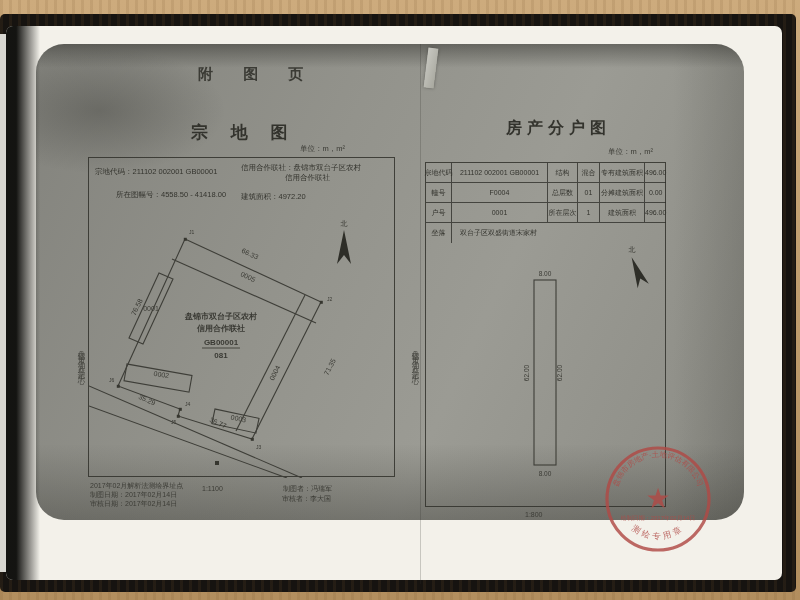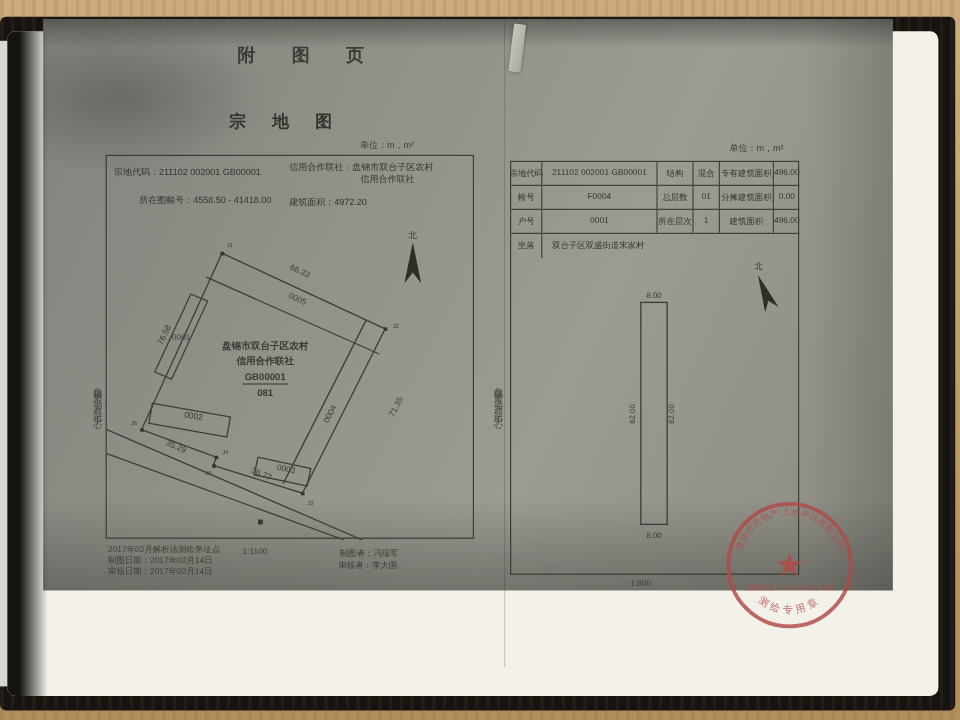--- a/index.html
+++ b/index.html
@@ -6,36 +6,36 @@
   body{font-family:"Liberation Sans", sans-serif;}
   .scene{position:relative;width:800px;height:600px;overflow:hidden;
     background:linear-gradient(#cdab7d,#b28e5e);}
   .scene::after{content:"";position:absolute;inset:0;
     background:repeating-linear-gradient(90deg,rgba(122,88,48,.14) 0 3px,rgba(0,0,0,0) 3px 9px);pointer-events:none;}
   .mat{position:absolute;left:0;top:14px;width:796px;height:578px;background:#161310;border-radius:5px;}
   .paper{position:absolute;left:6px;top:26px;width:776px;height:554px;background:#f3f1ea;border-radius:7px;z-index:1;}
   .binding-shadow{position:absolute;left:6px;top:26px;width:34px;height:554px;z-index:3;
     background:linear-gradient(to right,rgba(8,8,6,.95) 30%,rgba(8,8,6,0));border-radius:7px 0 0 7px;pointer-events:none;}
   .page-sliver{position:absolute;left:0;top:34px;width:6px;height:538px;background:#d8d7d1;z-index:4;}
-  .scan{position:absolute;left:36px;top:16px;width:708px;height:476px;z-index:2;color:#3a3a34;
+  .scan{position:absolute;left:36px;top:44px;width:708px;height:476px;z-index:2;color:#3a3a34;
     background:
       linear-gradient(to bottom,rgba(28,28,24,.40),rgba(0,0,0,0) 5%),
       linear-gradient(to top,rgba(40,40,35,.34),rgba(0,0,0,0) 16%),
       linear-gradient(to left,rgba(55,55,50,.22),rgba(0,0,0,0) 10%),
       radial-gradient(ellipse 180px 90px at 9% 14%,rgba(40,40,36,.30),rgba(0,0,0,0) 70%),
-      linear-gradient(115deg,#83837d 0%,#93938c 38%,#9b9b94 62%,#8b8b84 100%);}
+      linear-gradient(115deg,#83837d 0%,#93938c 38%,#9b9b94 62%,#8b8b84 100%); border-radius: 28px;}
   .fold-line{position:absolute;left:384px;top:0;width:1px;height:540px;background:rgba(45,45,40,.22);}
   .scrap{position:absolute;left:390px;top:4px;width:10px;height:40px;transform:rotate(7deg);
     background:linear-gradient(100deg,#c8c8c1,#a8a89f);box-shadow:0 0 3px rgba(40,40,35,.5);}
   .hdr{position:absolute;left:162px;top:21px;font-size:15px;font-weight:bold;letter-spacing:13px;color:#3b3b35;white-space:nowrap;}
-  .map-title-l{position:absolute;left:155px;top:77px;font-size:14px;font-weight:bold;letter-spacing:9px;color:#33332d;white-space:nowrap;}
+  .map-title-l{position:absolute;left:155px;top:77px;font-size:17px;font-weight:bold;letter-spacing:9px;color:#33332d;white-space:nowrap;}
   .unit-l{position:absolute;left:264px;top:100px;font-size:7.5px;white-space:nowrap;}
   .map-title-r{position:absolute;left:470px;top:74px;font-size:16px;font-weight:bold;letter-spacing:5px;color:#33332d;white-space:nowrap;}
   .unit-r{position:absolute;left:572px;top:103px;font-size:7.5px;white-space:nowrap;}
-  .lbox{position:absolute;left:52px;top:113px;width:307px;height:320px;border:1px solid rgba(48,48,42,.85);box-sizing:border-box;text-align:center;}
+  .lbox{position:absolute;left:52px;top:113px;width:307px;height:320px;border:1px solid rgba(48,48,42,.85);box-sizing:border-box;}
   .lbox .fld{position:absolute;font-size:7.5px;white-space:nowrap;color:#34342e;}
   .f-code{left:6px;top:9px;} .f-holder{left:152px;top:5px;} .f-holder .l2{padding-left:44px;}
   .f-sheet{left:6px;top:32px;margin-left:21px;} .f-area{left:152px;top:34px;}
   .psvg{position:absolute;left:0;top:58px;}
   .footnote{position:absolute;font-size:7px;white-space:nowrap;color:#3c3c36;}
   .fn1{left:54px;top:437px;} .fn2{left:54px;top:446px;} .fn3{left:54px;top:455px;}
   .fn-scale{left:166px;top:441px;} .fn-draft{left:247px;top:440px;} .fn-rev{left:246px;top:450px;}
   .vside{position:absolute;writing-mode:vertical-rl;font-size:7.5px;letter-spacing:3px;color:#45453f;white-space:nowrap;}
   .vs-l{left:40px;top:300px;} .vs-r{left:374px;top:300px;}
   .rbox{position:absolute;left:389px;top:118px;width:241px;height:345px;border:1px solid rgba(48,48,42,.85);box-sizing:border-box;}
@@ -135,20 +135,21 @@
     </div>
 
     <div class="footnote fn1">2017年02月解析法测绘界址点</div>
     <div class="footnote fn2">制图日期：2017年02月14日</div>
     <div class="footnote fn3">审核日期：2017年02月14日</div>
     <div class="footnote fn-scale">1:1100</div>
     <div class="footnote fn-draft">制图者：冯瑞军</div>
     <div class="footnote fn-rev">审核者：李大国</div>
     <div class="vside vs-l">盘锦市不动产登记中心</div>
 
+    <div class="map-title-r">房产分户图</div>
     <div class="unit-r">单位：m，m²</div>
 
     <div class="rbox">
       <div class="fh-table">
         <div class="cell">宗地代码</div>
         <div class="cell">211102 002001 GB00001</div>
         <div class="cell">结构</div>
         <div class="cell">混合</div>
         <div class="cell">专有建筑面积</div>
         <div class="cell">496.00</div>

